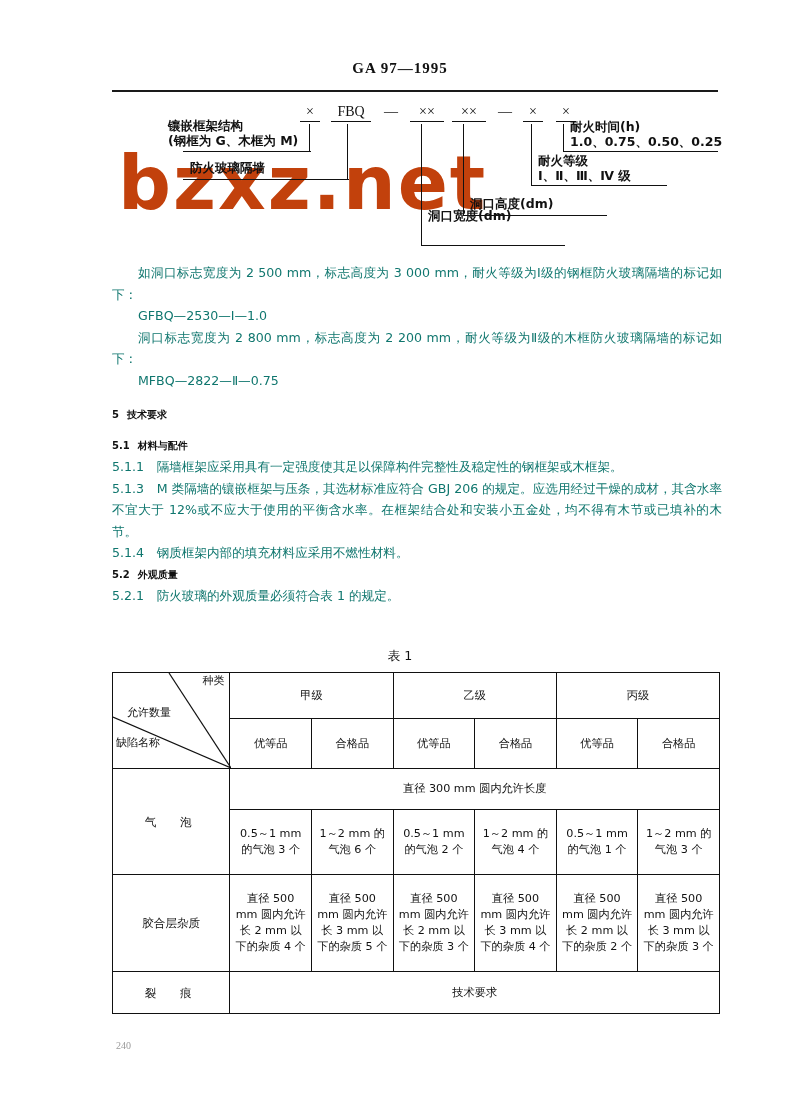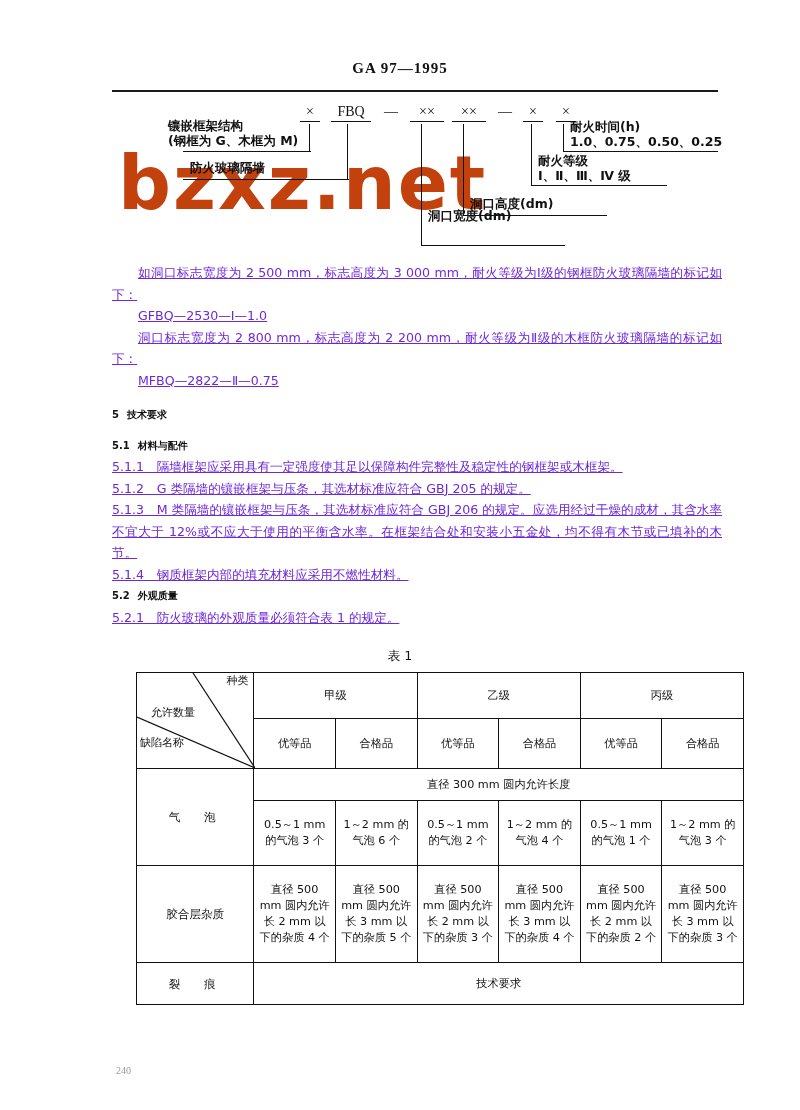--- a/index.html
+++ b/index.html
@@ -76,22 +76,21 @@
   }
 
   
   .body-text { position: absolute; left: 112px; top: 262px; width: 610px; }
   p.para {
     margin: 0 0 0 0;
     font-family: "DejaVu Sans", "Liberation Sans", sans-serif;
     font-size: 12.6px;
     line-height: 21.5px;
     text-align: justify;
-    color: #6d28d9;
-    text-decoration: underline;
+    color: #0f766e;
   }
   p.indent { text-indent: 26px; }
   p.ind1 { padding-left: 26px; }
   .sec-head {
     font-family: "DejaVu Sans", "Liberation Sans", sans-serif;
     font-size: 10px;
     font-weight: bold;
     line-height: 21.5px;
   }
   .sec-head .num { font-weight: bold; margin-right: 8px; }
@@ -101,32 +100,32 @@
   
   .table-caption {
     position: absolute;
     left: 0; top: 648px; width: 800px;
     text-align: center;
     font-family: "DejaVu Sans", "Liberation Sans", sans-serif;
     font-size: 12.6px;
     color: #111;
   }
 
-  .tbl-wrap { position: absolute; left: 112px; top: 672px; width: 608px; margin-left: 24px; }
+  .tbl-wrap { position: absolute; left: 112px; top: 672px; width: 608px; }
 
   table.spec {
     border-collapse: collapse;
     width: 608px;
     font-family: "DejaVu Sans", "Liberation Sans", sans-serif;
     font-size: 11.2px;
     color: #111;
   }
   table.spec td {
     border: 1px solid #111;
-    padding: 3px 4px;
+    padding: 12px 4px;
     vertical-align: middle;
     text-align: center;
     line-height: 16px;
   }
   table.spec td.outer-top { border-top: 1.6px solid #111; }
   table.spec td.outer-bot { border-bottom: 1.6px solid #111; }
 
   
   .corner {
     position: relative;
@@ -153,21 +152,20 @@
 
   .cellpad { padding: 16px 5px !important; text-align: right; }
 
   
   .folio {
     position: absolute;
     left: 116px; top: 1040px;
     font-family: "Liberation Serif", serif;
     font-size: 10px;
     color: #9a9a9a;
-    margin-top: 25px;
   }
 </style>
 </head>
 <body>
 
 <div class="page">
 
   <div class="watermark">bzxz.net</div>
 
   <div class="content">
@@ -231,21 +229,20 @@
       <div class="sec-head">
         <span class="num">5</span><span>技术要求</span>
       </div>
 
       <div class="gap-sm"></div>
       <div class="sec-head">
         <span class="num">5.1</span><span>材料与配件</span>
       </div>
 
       <p class="para">5.1.1　隔墙框架应采用具有一定强度使其足以保障构件完整性及稳定性的钢框架或木框架。</p>
-      <p class="para">5.1.2　G 类隔墙的镶嵌框架与压条，其选材标准应符合 GBJ 205 的规定。</p>
       <p class="para">5.1.3　M 类隔墙的镶嵌框架与压条，其选材标准应符合 GBJ 206 的规定。应选用经过干燥的成材，其含水率不宜大于 12%或不应大于使用的平衡含水率。在框架结合处和安装小五金处，均不得有木节或已填补的木节。</p>
       <p class="para">5.1.4　钢质框架内部的填充材料应采用不燃性材料。</p>
 
       <div class="sec-head">
         <span class="num">5.2</span><span>外观质量</span>
       </div>
       <p class="para">5.2.1　防火玻璃的外观质量必须符合表 1 的规定。</p>
     </div>
 
     <div class="table-caption">表 1</div>

